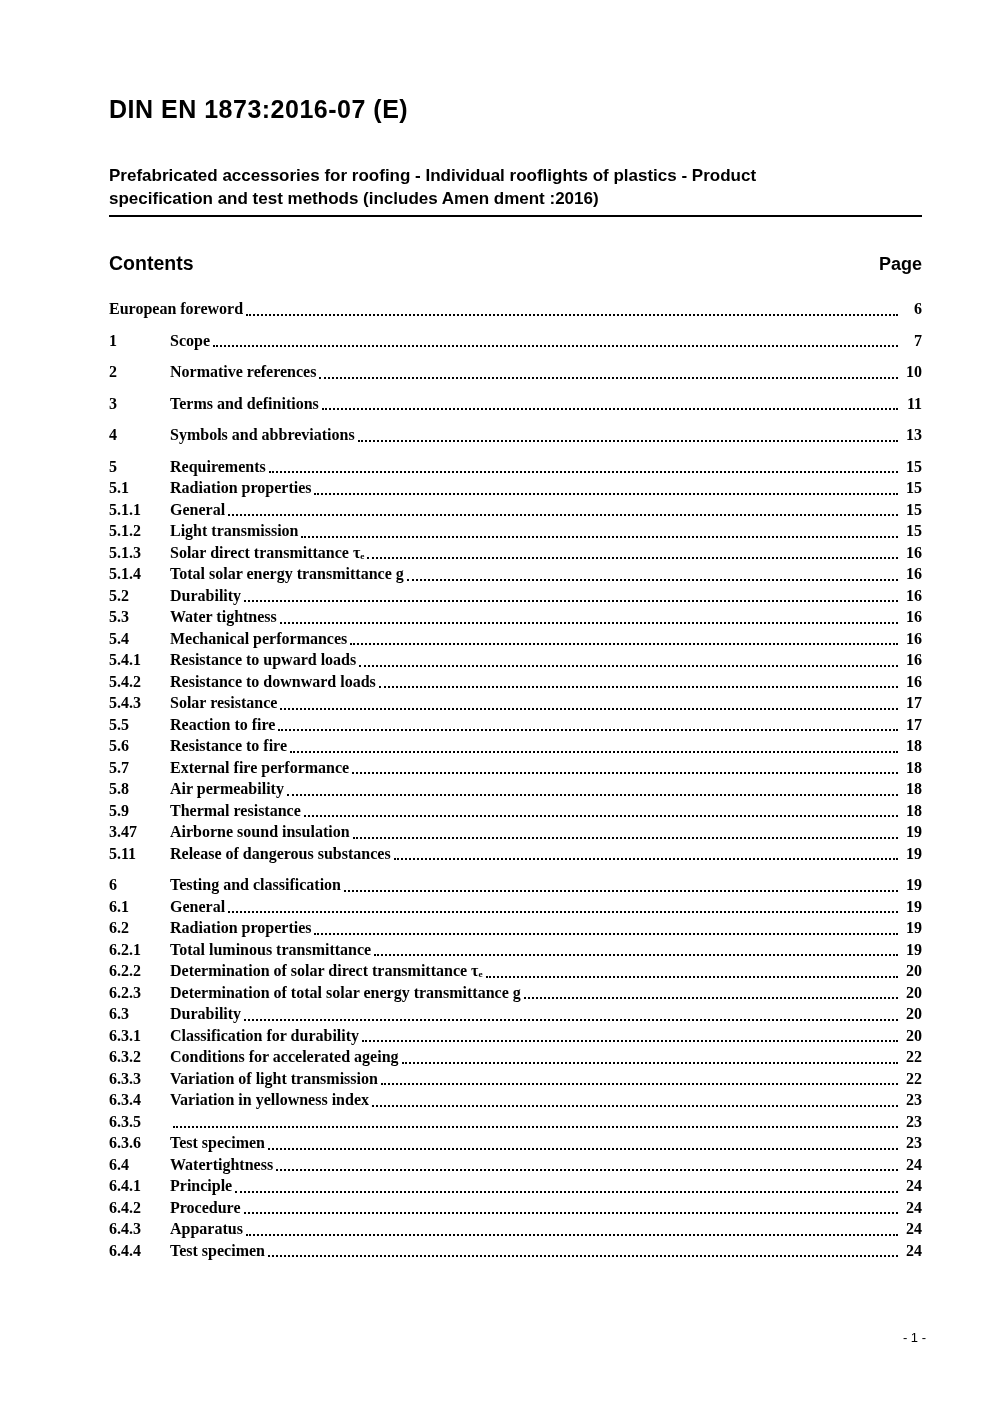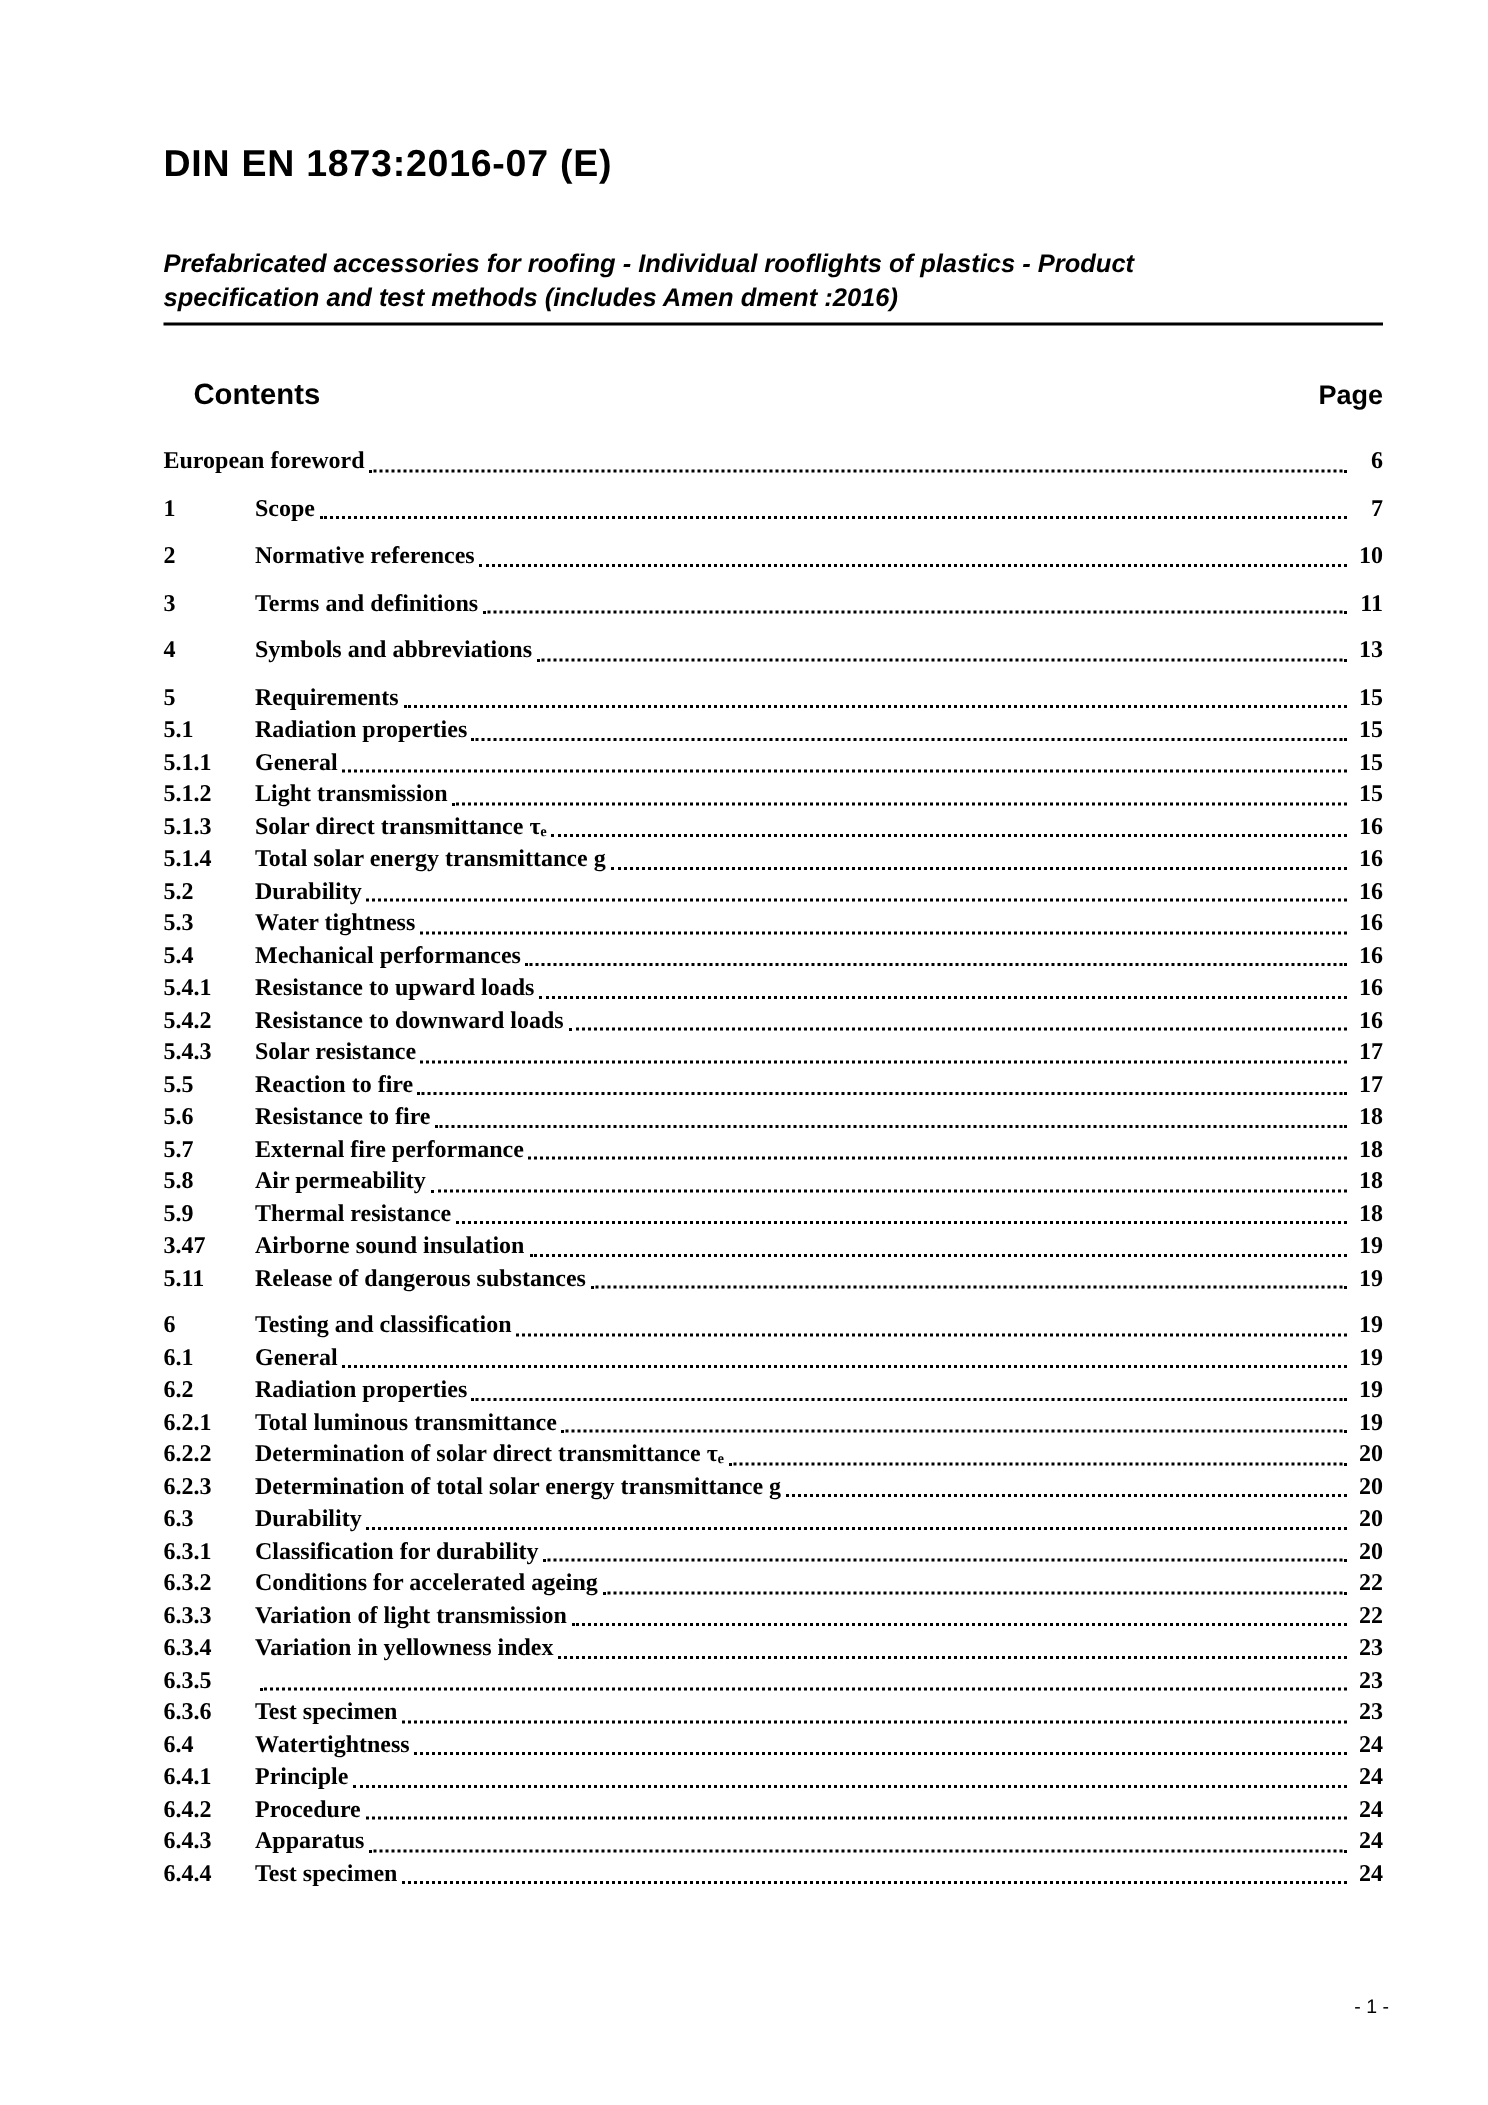--- a/index.html
+++ b/index.html
@@ -29,31 +29,29 @@
     letter-spacing: 0.5px;
   }
   .doc-subtitle {
     margin-top: 42px;
     font-family: "Liberation Sans", sans-serif;
     font-weight: 700;
     font-size: 17px;
     line-height: 23px;
     padding-bottom: 5px;
     border-bottom: 2px solid #000;
-    font-style: italic;
   }
   .doc-subtitle .sub-line { display: block; }
   .contents-bar {
     margin-top: 36px;
     display: flex;
     justify-content: space-between;
     align-items: baseline;
     font-family: "Liberation Sans", sans-serif;
     font-weight: 700;
-    margin-left: 20px;
   }
   .contents-heading { font-size: 19.5px; line-height: 20px; }
   .page-label { font-size: 18px; }
   .toc {
     margin-top: 23px;
     font-family: "Liberation Serif", "DejaVu Serif", "DejaVu Sans", serif;
     font-weight: 700;
     font-size: 16px;
   }
   .toc-row {

